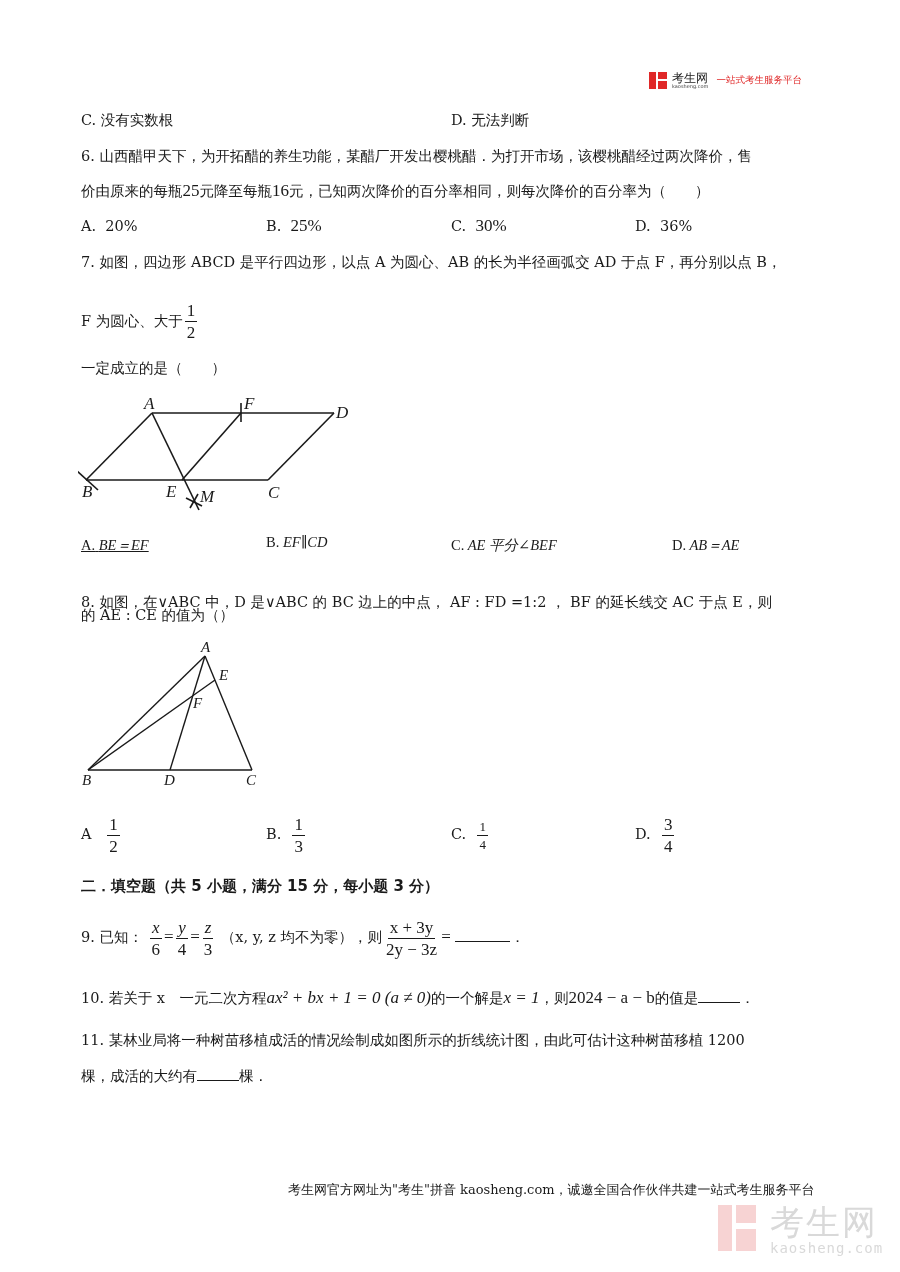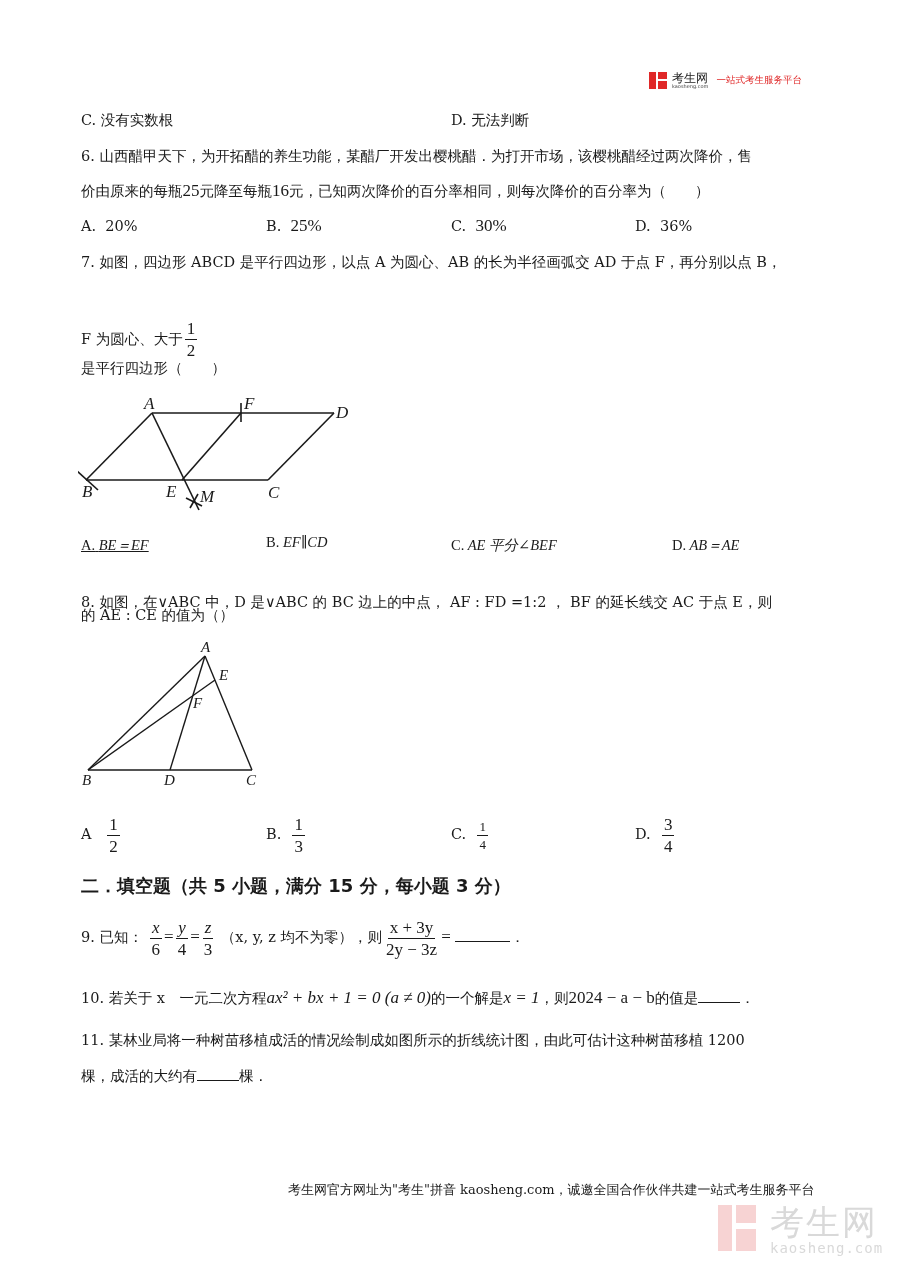--- a/index.html
+++ b/index.html
@@ -24,21 +24,21 @@
   .logo-en { font-family: "DejaVu Sans", sans-serif; font-size: 5px; color: #444; }
   .logo-slogan { font-family: "DejaVu Sans", sans-serif; font-size: 9.5px; color: #e02828; margin-left: 3px; }
 
   
   .frac { display: inline-flex; flex-direction: column; align-items: center; vertical-align: middle; margin: 0 2px; line-height: 1; font-family: "Liberation Serif", serif; font-size: 17px; }
   .frac .n { padding: 0 2px 2px; border-bottom: 1px solid #1a1a1a; }
   .frac .d { padding: 2px 2px 0; }
 
   .blank { display: inline-block; border-bottom: 1px solid #1a1a1a; height: 14px; vertical-align: baseline; }
 
-  .section-title { font-weight: bold; font-family: "DejaVu Sans", sans-serif; font-size: 18px; }
+  .section-title { font-weight: bold; font-family: "DejaVu Sans", sans-serif; font-size: 15px; }
 
   .footer { left: 288px; top: 1181px; font-size: 13px; white-space: nowrap; }
   .wm { left: 718px; top: 1205px; display: flex; align-items: flex-start; opacity: 1; }
   .wm-mark { width: 38px; height: 46px; position: relative; }
   .wm-mark div { position: absolute; background: #f7d3d3; }
   .wm-text { margin-left: 14px; display: flex; flex-direction: column; line-height: 1; }
   .wm-cn { font-family: "DejaVu Sans", sans-serif; font-size: 34px; color: #d9d9d9; letter-spacing: 2px; }
   .wm-en { font-family: "DejaVu Sans Mono", monospace; font-size: 14px; color: #d9d9d9; letter-spacing: 1px; margin-top: 2px; }
 </style>
 </head>
@@ -63,27 +63,27 @@
 <div class="line" style="top:146px;">6. 山西醋甲天下，为开拓醋的养生功能，某醋厂开发出樱桃醋．为打开市场，该樱桃醋经过两次降价，售</div>
 <div class="line" style="top:181px;">
   <span>价由原来的每瓶</span><span class="num">25</span><span>元降至每瓶</span><span class="num">16</span><span>元，已知两次降价的百分率相同，则每次降价的百分率为（　　）</span>
 </div>
 <div class="line" style="top:216px;"><span>A.</span>&nbsp; <span>20%</span></div>
 <div class="line" style="top:216px; left:266px;"><span>B.</span>&nbsp; <span class="num">25%</span></div>
 <div class="line" style="top:216px; left:451px;"><span>C.</span>&nbsp; <span class="num">30%</span></div>
 <div class="line" style="top:216px; left:635px;"><span>D.</span>&nbsp; <span>36%</span></div>
 
 <div class="line" style="top:252px;">7. 如图，四边形 ABCD 是平行四边形，以点 A 为圆心、AB 的长为半径画弧交 AD 于点 F，再分别以点 B，</div>
-<div class="line" style="top:302px; line-height:36px;margin-top:18px;">
+<div class="line" style="top:302px; line-height:36px;">
   <span>F 为圆心、大于</span><span class="frac">
       <span class="n">1</span>
       <span class="d">2</span>
     </span>
 </div>
-<div class="line" style="top:358px;">是平行四边形（　　）</div>
+<div class="line" style="top:358px;">一定成立的是（　　）</div>
 
 <svg class="abs" style="left:78px; top:390px;" width="300" height="130">
   <g stroke="#1a1a1a" stroke-width="1.6" fill="none">
     <line x1="74" y1="23" x2="256" y2="23"></line>
     <line x1="74" y1="23" x2="8" y2="90"></line>
     <line x1="8" y1="90" x2="190" y2="90"></line>
     <line x1="256" y1="23" x2="190" y2="90"></line>
     <line x1="74" y1="23" x2="121" y2="120"></line>
     <line x1="104" y1="90" x2="163" y2="23"></line>
     <line x1="163" y1="13" x2="163" y2="32"></line>

